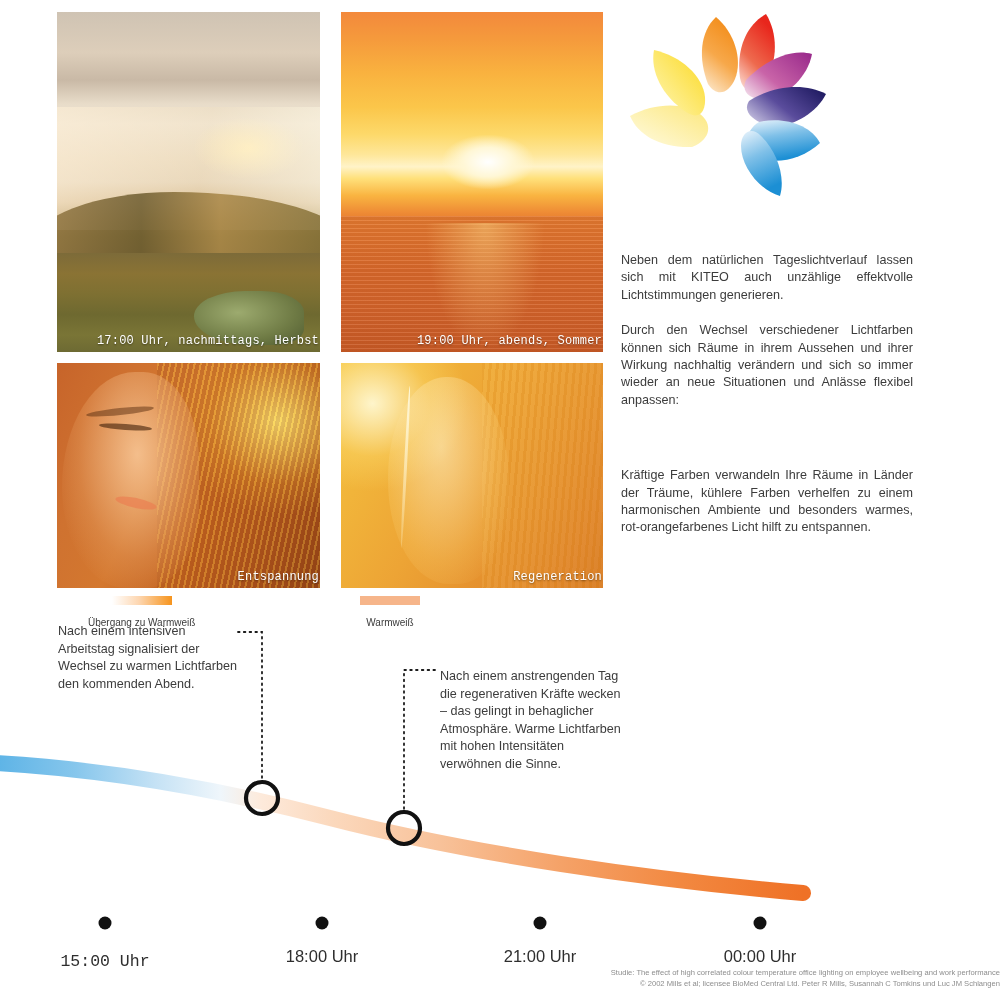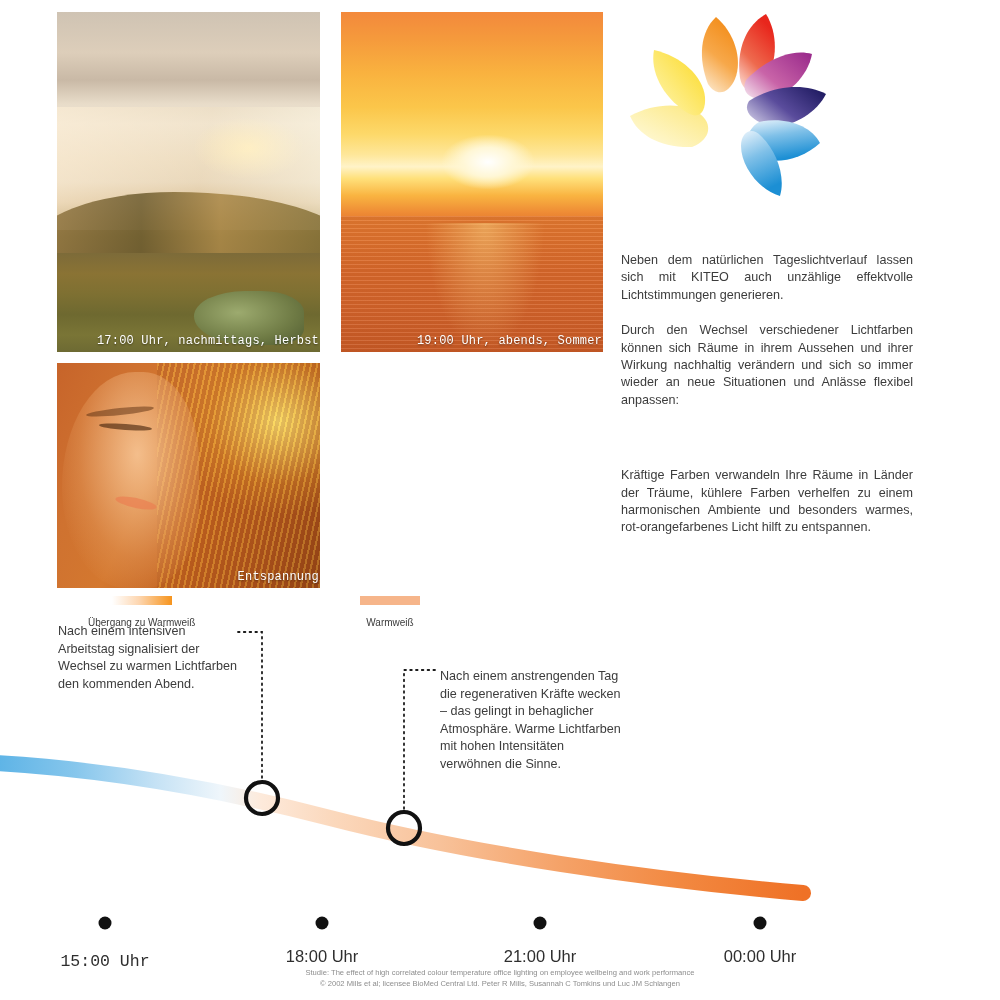--- a/index.html
+++ b/index.html
@@ -159,21 +159,21 @@
     position:absolute; font-size:16.5px; color:#2e2e2e;
     transform:translateX(-50%); white-space:nowrap;
   }
 
   
   #footnote {
     position:absolute; left:0; right:0; top:968px;
     text-align:center; color:#8d8d8d;
     font-size:7.6px; line-height:10.5px;
   }
-  #footnote div { white-space:nowrap; }
+  #footnote div { white-space:nowrap;text-align:right; }
 </style>
 </head>
 <body>
 
 <div class="page">
 
   <div class="photo" id="photo-autumn">
     <div class="haze"></div>
     <div class="ridge"></div>
     <div class="rock"></div>
@@ -189,20 +189,26 @@
 
   <div class="photo" id="photo-entspannung">
     <div class="hair"></div>
     <div class="face"></div>
     <div class="brow"></div>
     <div class="eye"></div>
     <div class="lips"></div>
     <span class="cap">Entspannung</span>
   </div>
 
+  <div class="photo" id="photo-regeneration">
+    <div class="hair"></div>
+    <div class="face"></div>
+    <div class="profile"></div>
+    <span class="cap">Regeneration</span>
+  </div>
 
   <svg id="logo" viewBox="0 0 212 190">
     <defs>
       <linearGradient id="gP0" x1="0" y1="1" x2="1" y2="0">
         <stop offset="0%" stop-color="#FFFBE2"></stop>
           <stop offset="100%" stop-color="#FCE77C"></stop>
       </linearGradient>
       <linearGradient id="gP1" x1="0" y1="1" x2="1" y2="0">
         <stop offset="0%" stop-color="#FFF7B8"></stop>
           <stop offset="100%" stop-color="#FBD81F"></stop>

